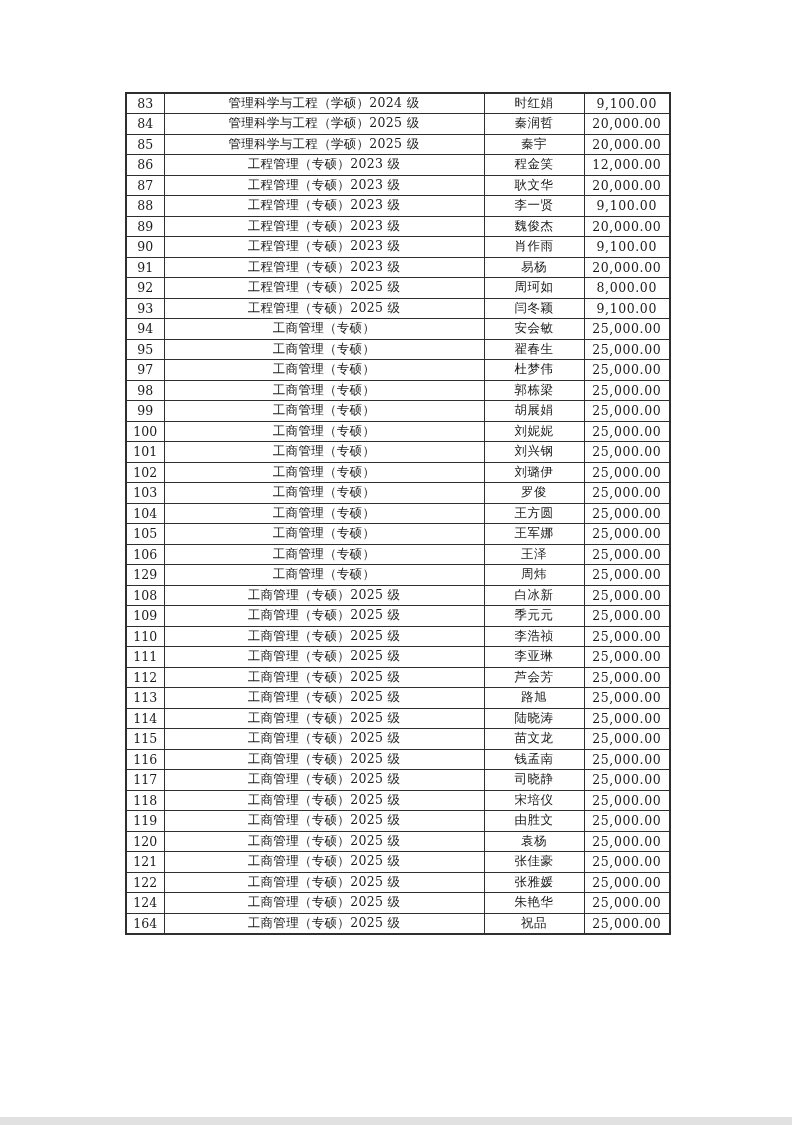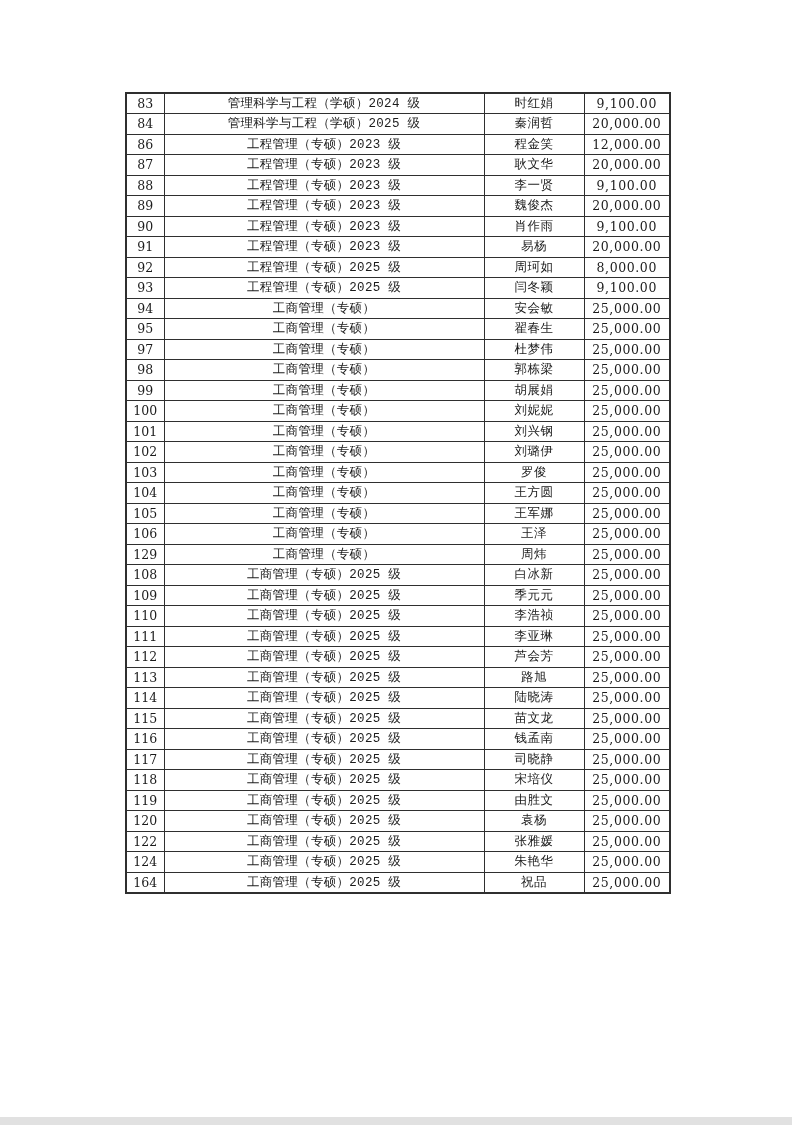--- a/index.html
+++ b/index.html
@@ -37,21 +37,21 @@
     height: 20.5px;
     padding: 0 2px;
     text-align: center;
     vertical-align: middle;
     font-size: 12.5px;
     color: #1b1b1b;
     white-space: nowrap;
     overflow: hidden;
   }
   td.col-no     { width: 38px;  font-size: 13px; }
-  td.col-prog   { width: 320px; letter-spacing: 0.3px; font-family: Liberation Mono, monospace; }
+  td.col-prog   { width: 320px; letter-spacing: 0.3px; }
   td.col-name   { width: 100px; letter-spacing: 0.5px; }
   td.col-amount { width: 86px;  font-size: 12.5px; letter-spacing: 0.6px; }
 </style>
 </head>
 <body>
 
 <div class="doc-page">
   <div class="table-wrap">
     <table class="grant-table">
       <tbody id="table-body">
@@ -61,20 +61,26 @@
             <td class="col-name">时红娟</td>
             <td class="col-amount">9,100.00</td>
           </tr>
           <tr>
             <td class="col-no">84</td>
             <td class="col-prog">管理科学与工程（学硕）2025 级</td>
             <td class="col-name">秦润哲</td>
             <td class="col-amount">20,000.00</td>
           </tr>
           <tr>
+            <td class="col-no">85</td>
+            <td class="col-prog">管理科学与工程（学硕）2025 级</td>
+            <td class="col-name">秦宇</td>
+            <td class="col-amount">20,000.00</td>
+          </tr>
+          <tr>
             <td class="col-no">86</td>
             <td class="col-prog">工程管理（专硕）2023 级</td>
             <td class="col-name">程金笑</td>
             <td class="col-amount">12,000.00</td>
           </tr>
           <tr>
             <td class="col-no">87</td>
             <td class="col-prog">工程管理（专硕）2023 级</td>
             <td class="col-name">耿文华</td>
             <td class="col-amount">20,000.00</td>
@@ -262,20 +268,26 @@
           <tr>
             <td class="col-no">119</td>
             <td class="col-prog">工商管理（专硕）2025 级</td>
             <td class="col-name">由胜文</td>
             <td class="col-amount">25,000.00</td>
           </tr>
           <tr>
             <td class="col-no">120</td>
             <td class="col-prog">工商管理（专硕）2025 级</td>
             <td class="col-name">袁杨</td>
+            <td class="col-amount">25,000.00</td>
+          </tr>
+          <tr>
+            <td class="col-no">121</td>
+            <td class="col-prog">工商管理（专硕）2025 级</td>
+            <td class="col-name">张佳豪</td>
             <td class="col-amount">25,000.00</td>
           </tr>
           <tr>
             <td class="col-no">122</td>
             <td class="col-prog">工商管理（专硕）2025 级</td>
             <td class="col-name">张雅媛</td>
             <td class="col-amount">25,000.00</td>
           </tr>
           <tr>
             <td class="col-no">124</td>

